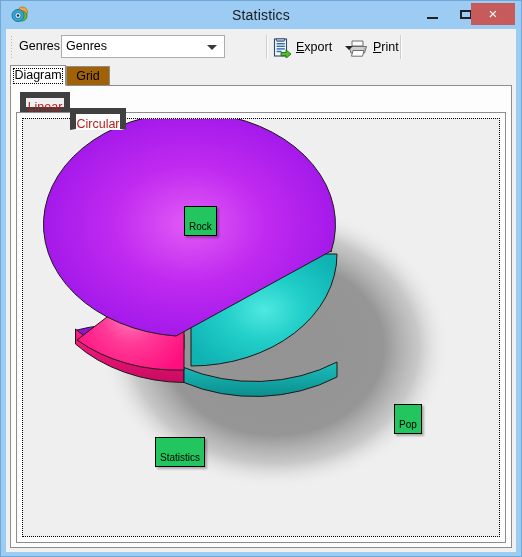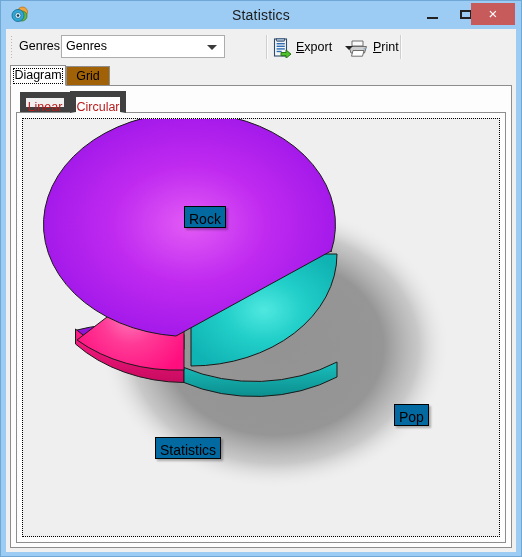--- a/index.html
+++ b/index.html
@@ -246,21 +246,21 @@
     background: #F0F0F0;
     border: 6px solid #404040;
     font-size: 12.5px;
     color: #b91c1c;
     text-align: center;
     line-height: 19px;
     cursor: default;
     user-select: none;
   }
   .tab2.selected {
-    top: 0px;
+    top: 17px;
     height: 22px;
     line-height: 21px;
     background: #FDFDFD;
     border-bottom: 1px solid #FDFDFD;
     z-index: 3;
   }
   #tab-linear   { left: 4px;  width: 50px; }
   #tab-circular { left: 54px; width: 56px; }
 
   #tabbody-inner {
@@ -286,26 +286,26 @@
   #chart-svg {
     position: absolute;
     left: 0; top: 0;
     width: 478px; height: 419px;
     display: block;
   }
 
   
   .pie-label {
     position: absolute;
-    background: #0369a1;
+    background: #22c55e;
     border: 1px solid #000;
-    font-size: 14px;
+    font-size: 10px;
     color: #000;
     line-height: 14px;
-    padding: 5px 4px 1px 4px;
+    padding: 13px 4px 1px 4px;
     box-shadow: 2px 2px 2px rgba(0,0,0,0.28);
     white-space: nowrap;
     user-select: none;
     cursor: default;
   }
   #label-rock       { left: 161px; top: 87px; }
   #label-electronic { left: 132px; top: 318px; }
   #label-pop        { left: 371px; top: 285px; }
 </style>
 </head>

